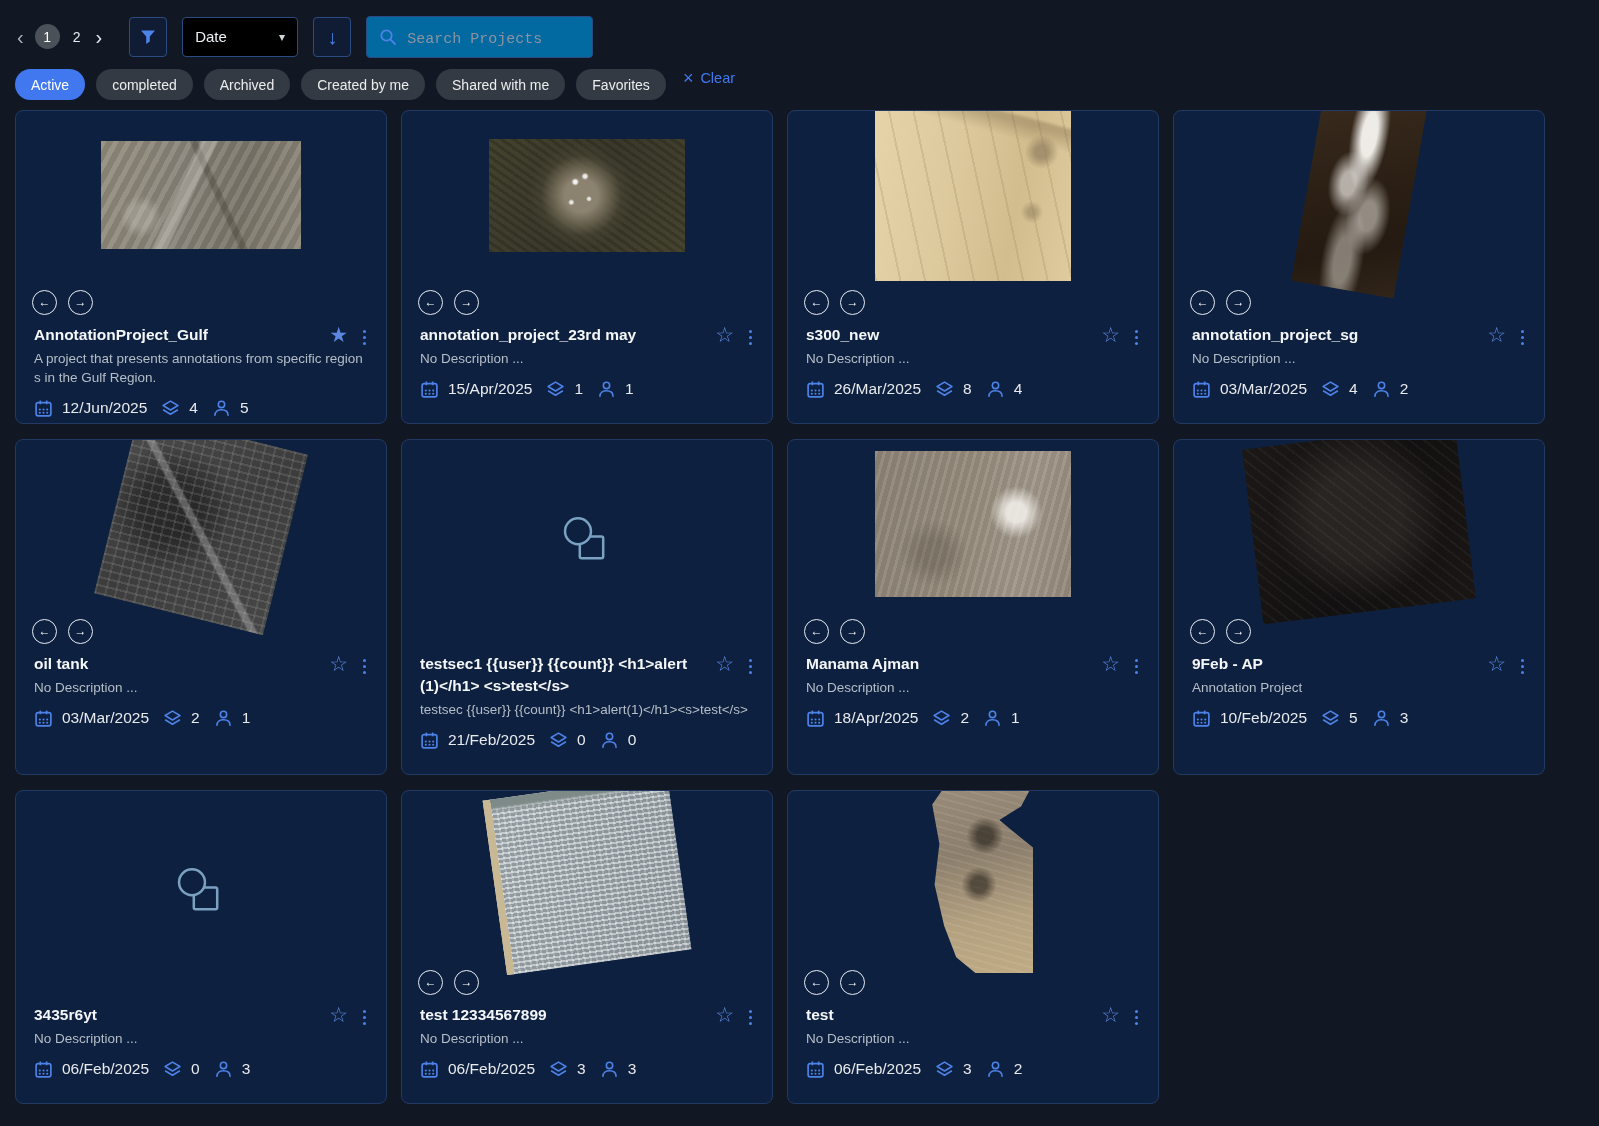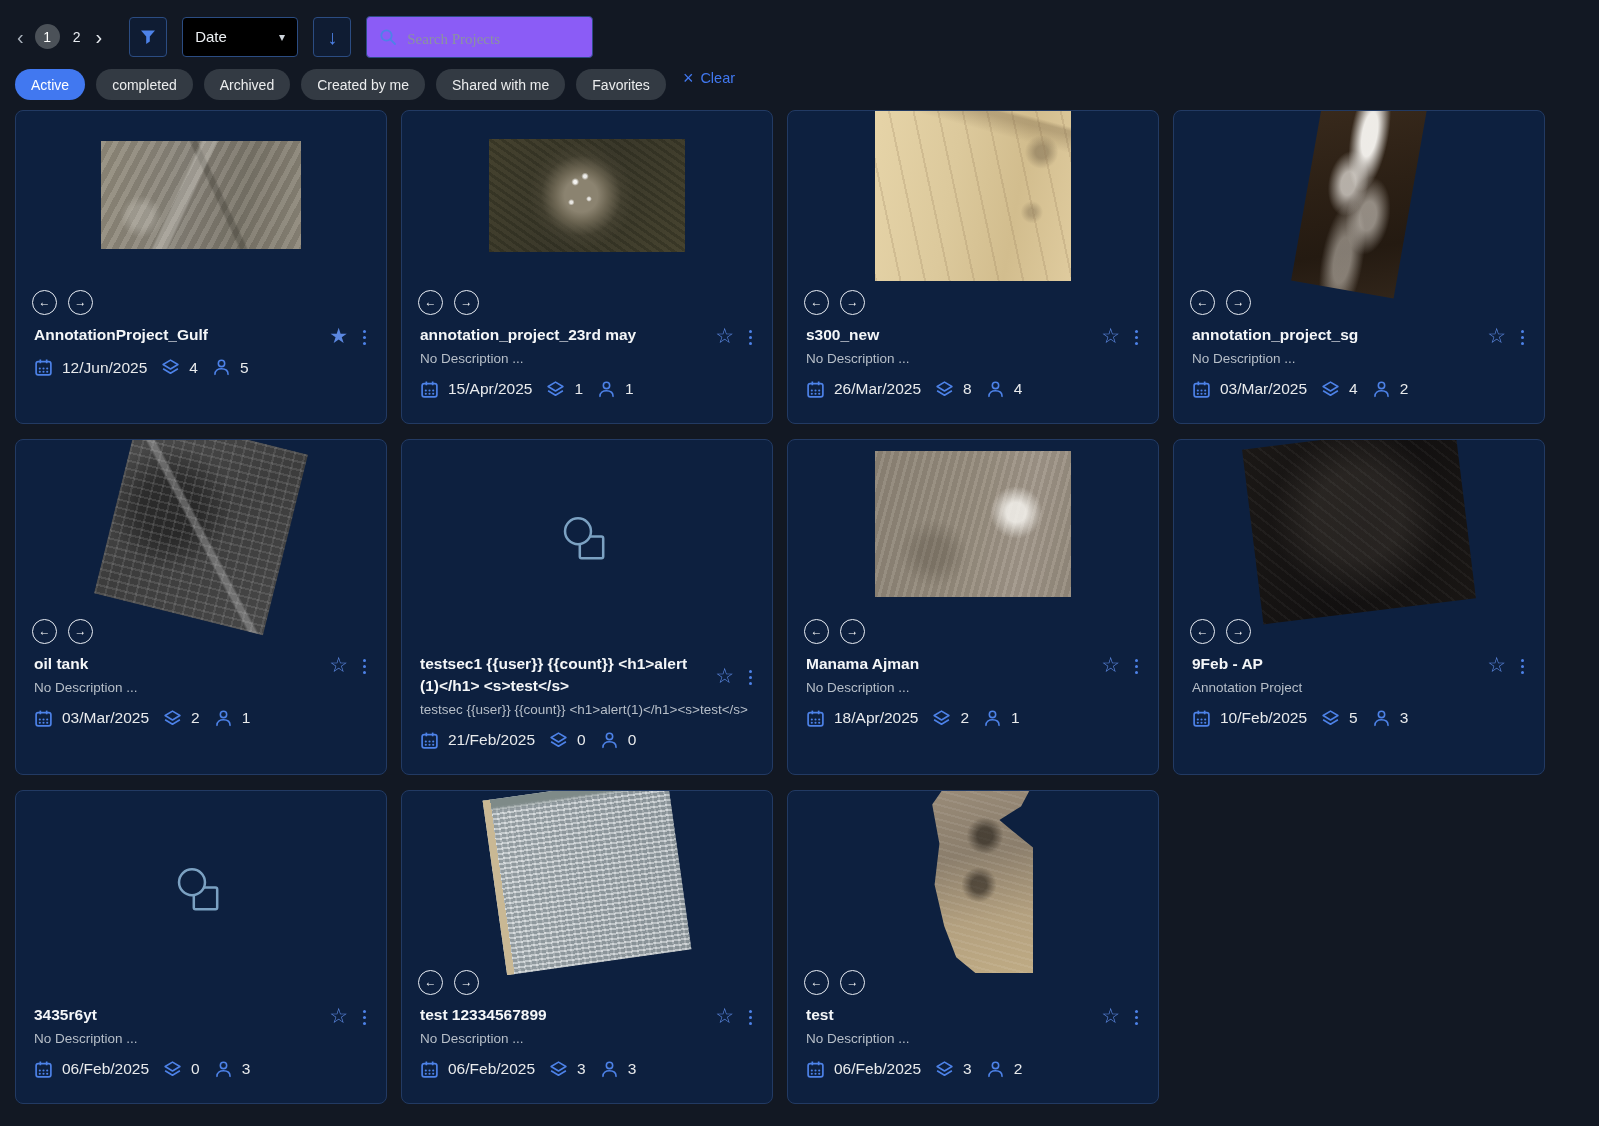--- a/index.html
+++ b/index.html
@@ -19,38 +19,38 @@
   .pg-chev.next { color:#e8ecf1; }
   .pg-current { width:25px; height:25px; border-radius:50%; background:#4b5158; color:#fff; font-size:14px; display:flex; align-items:center; justify-content:center; }
   .pg-num { color:#e8ecf1; font-size:14px; padding:0 4px; background:none; border:none; font-family:inherit; cursor:pointer; }
   .tool-btn { width:38px; height:40px; border:1px solid #2b4c82; border-radius:4px; background:#0f1c33; display:flex; align-items:center; justify-content:center; cursor:pointer; }
   .dl-glyph { color:#4d82e8; font-size:20px; font-weight:bold; line-height:1; }
   .date-select { width:116px; height:40px; border:1px solid #2b4c82; border-radius:4px; background:#000000; display:flex; align-items:center; justify-content:space-between; padding:0 12px; cursor:pointer; }
   .date-label { font-size:15px; color:#eef1f4; }
   .caret { color:#cfd5dc; font-size:12px; }
   .search-box { position:relative; width:227px; height:42px; }
   .search-box svg { position:absolute; left:12px; top:11px; }
-  .search-input { width:100%; height:100%; background:#8b5cf6; border:1px solid #2b4c82; border-radius:4px; color:#dfe3e8; font-size:15px; padding:5px 10px 0 40px; font-family:Liberation Serif, serif; outline:none; }
+  .search-input { width:100%; height:100%; background:#0369a1; border:1px solid #2b4c82; border-radius:4px; color:#dfe3e8; font-size:15px; padding:5px 10px 0 40px; font-family:Liberation Mono, monospace; outline:none; }
   .search-input::placeholder { color:#8b93a0; }
   
   .chips { display:flex; align-items:flex-start; gap:11px; padding:9px 15px 0; height:44px; }
   .chip { height:31px; padding:0 16px; border-radius:16px; background:#333a43; border:none; color:#ecedee; font-size:14px; display:flex; align-items:center; cursor:pointer; font-family:inherit; }
   .chip.active { background:#4178f0; color:#fff; }
   .clear-btn { display:flex; align-items:center; gap:7px; background:none; border:none; color:#4178f0; font-size:14.5px; cursor:pointer; margin-left:6px; font-family:inherit; }
   .clear-x { font-size:18px; line-height:1; }
   
   .grid { display:grid; grid-template-columns:repeat(4,372px); grid-template-rows:314px 336px 314px; gap:15px 14px; padding:6px 0 0 15px; }
   .card { background:#0d203f; border:1px solid #223a63; border-radius:8px; overflow:hidden; display:flex; flex-direction:column; position:relative; }
   .create-card { align-items:center; justify-content:center; gap:12px; cursor:pointer; }
   .create-label { color:#4a7de0; font-size:16.5px; }
   .thumb-area { height:168px; display:flex; align-items:center; justify-content:center; position:relative; flex-shrink:0; }
   .nav-row { display:flex; gap:11px; padding:0 16px; height:26px; margin-top:10px; align-items:center; flex-shrink:0; }
   .circ { width:25px; height:25px; border-radius:50%; border:1.5px solid #e8edf4; background:transparent; color:#fff; display:flex; align-items:center; justify-content:center; font-size:12px; cursor:pointer; padding:0; font-family:inherit; line-height:1; }
   .card-body { padding:9px 18px 0; }
-  .title-row { display:flex; align-items:center; }
+  .title-row { display:flex; align-items:flex-start; }
   .card-title { font-size:15.5px; font-weight:bold; color:#f4f6f8; flex:1; word-break:break-all; line-height:1.45; }
   .star { font-size:21px; color:#5b87e0; margin-left:10px; line-height:1; cursor:pointer; background:none; border:none; padding:0; font-family:inherit; }
   .kebab { display:flex; flex-direction:column; gap:3px; margin:4px 0 0 13px; cursor:pointer; background:none; border:none; padding:2px; }
   .kebab i { width:3px; height:3px; border-radius:50%; background:#4d82e8; display:block; }
   .card-desc { font-size:13.5px; color:#b6bec8; margin-top:3px; word-break:break-all; line-height:1.4; min-height:18px; }
   .meta-row { display:flex; align-items:center; margin-top:11px; gap:14px; }
   .meta-item { display:flex; align-items:center; gap:9px; font-size:15.5px; color:#e8eaec; }
   
   .thumb { flex-shrink:0; }
   .thumb-gulf { width:200px; height:108px;
@@ -180,20 +180,21 @@
     <div class="card-body">
       <div class="title-row">
         <h3 class="card-title">AnnotationProject_Gulf</h3>
         <button class="star">★</button>
         <button class="kebab">
             <i></i>
             <i></i>
             <i></i>
           </button>
       </div>
+      <p class="card-desc">A project that presents annotations from specific regions in the Gulf Region.</p>
       <div class="meta-row">
         <span class="meta-item">
             <svg viewBox="0 0 18 18" width="19" height="19">
               <rect x="2" y="3.5" width="14" height="12.5" rx="2" fill="none" stroke="#4d82e8" stroke-width="1.6"></rect>
               <line x1="6" y1="1.5" x2="6" y2="5" stroke="#4d82e8" stroke-width="1.6"></line>
               <line x1="12" y1="1.5" x2="12" y2="5" stroke="#4d82e8" stroke-width="1.6"></line>
               <circle cx="5.5" cy="10" r="1" fill="#4d82e8"></circle>
               <circle cx="9" cy="10" r="1" fill="#4d82e8"></circle>
               <circle cx="12.5" cy="10" r="1" fill="#4d82e8"></circle>
               <circle cx="5.5" cy="13" r="1" fill="#4d82e8"></circle>

